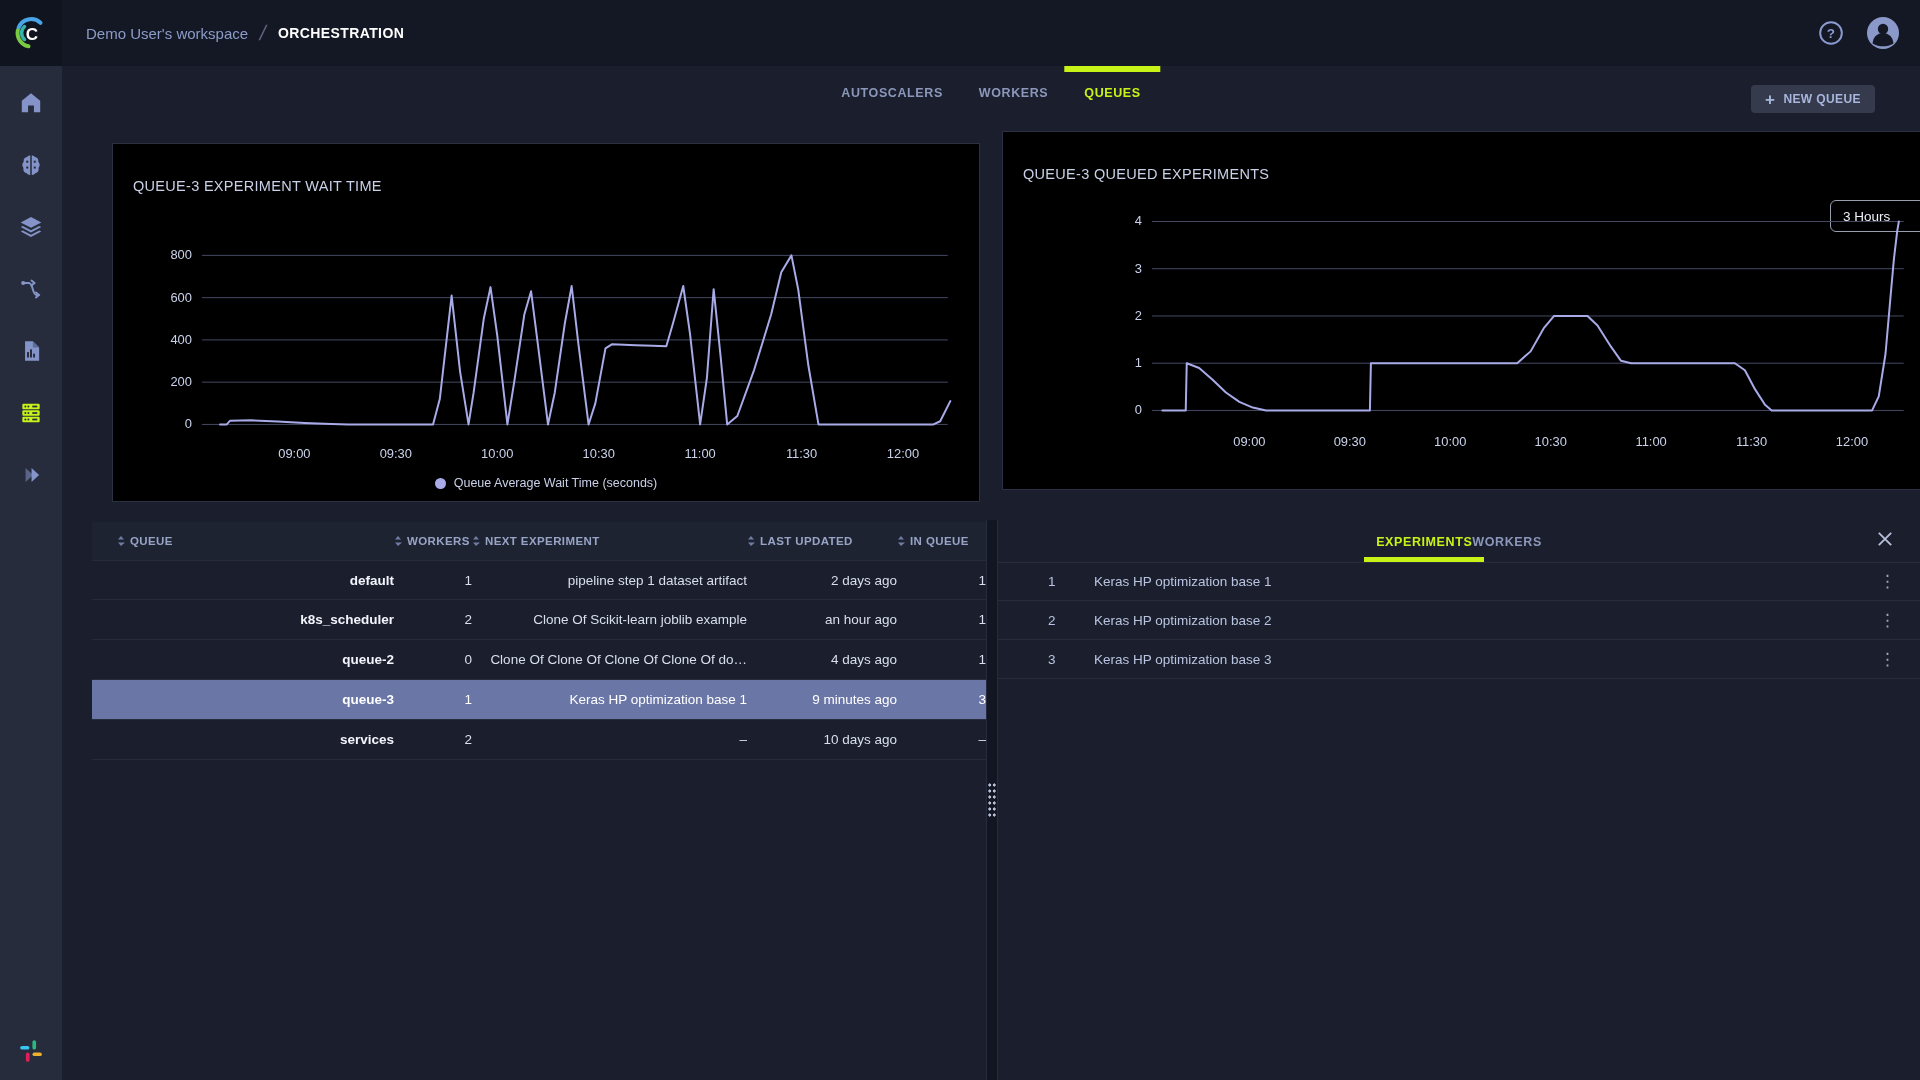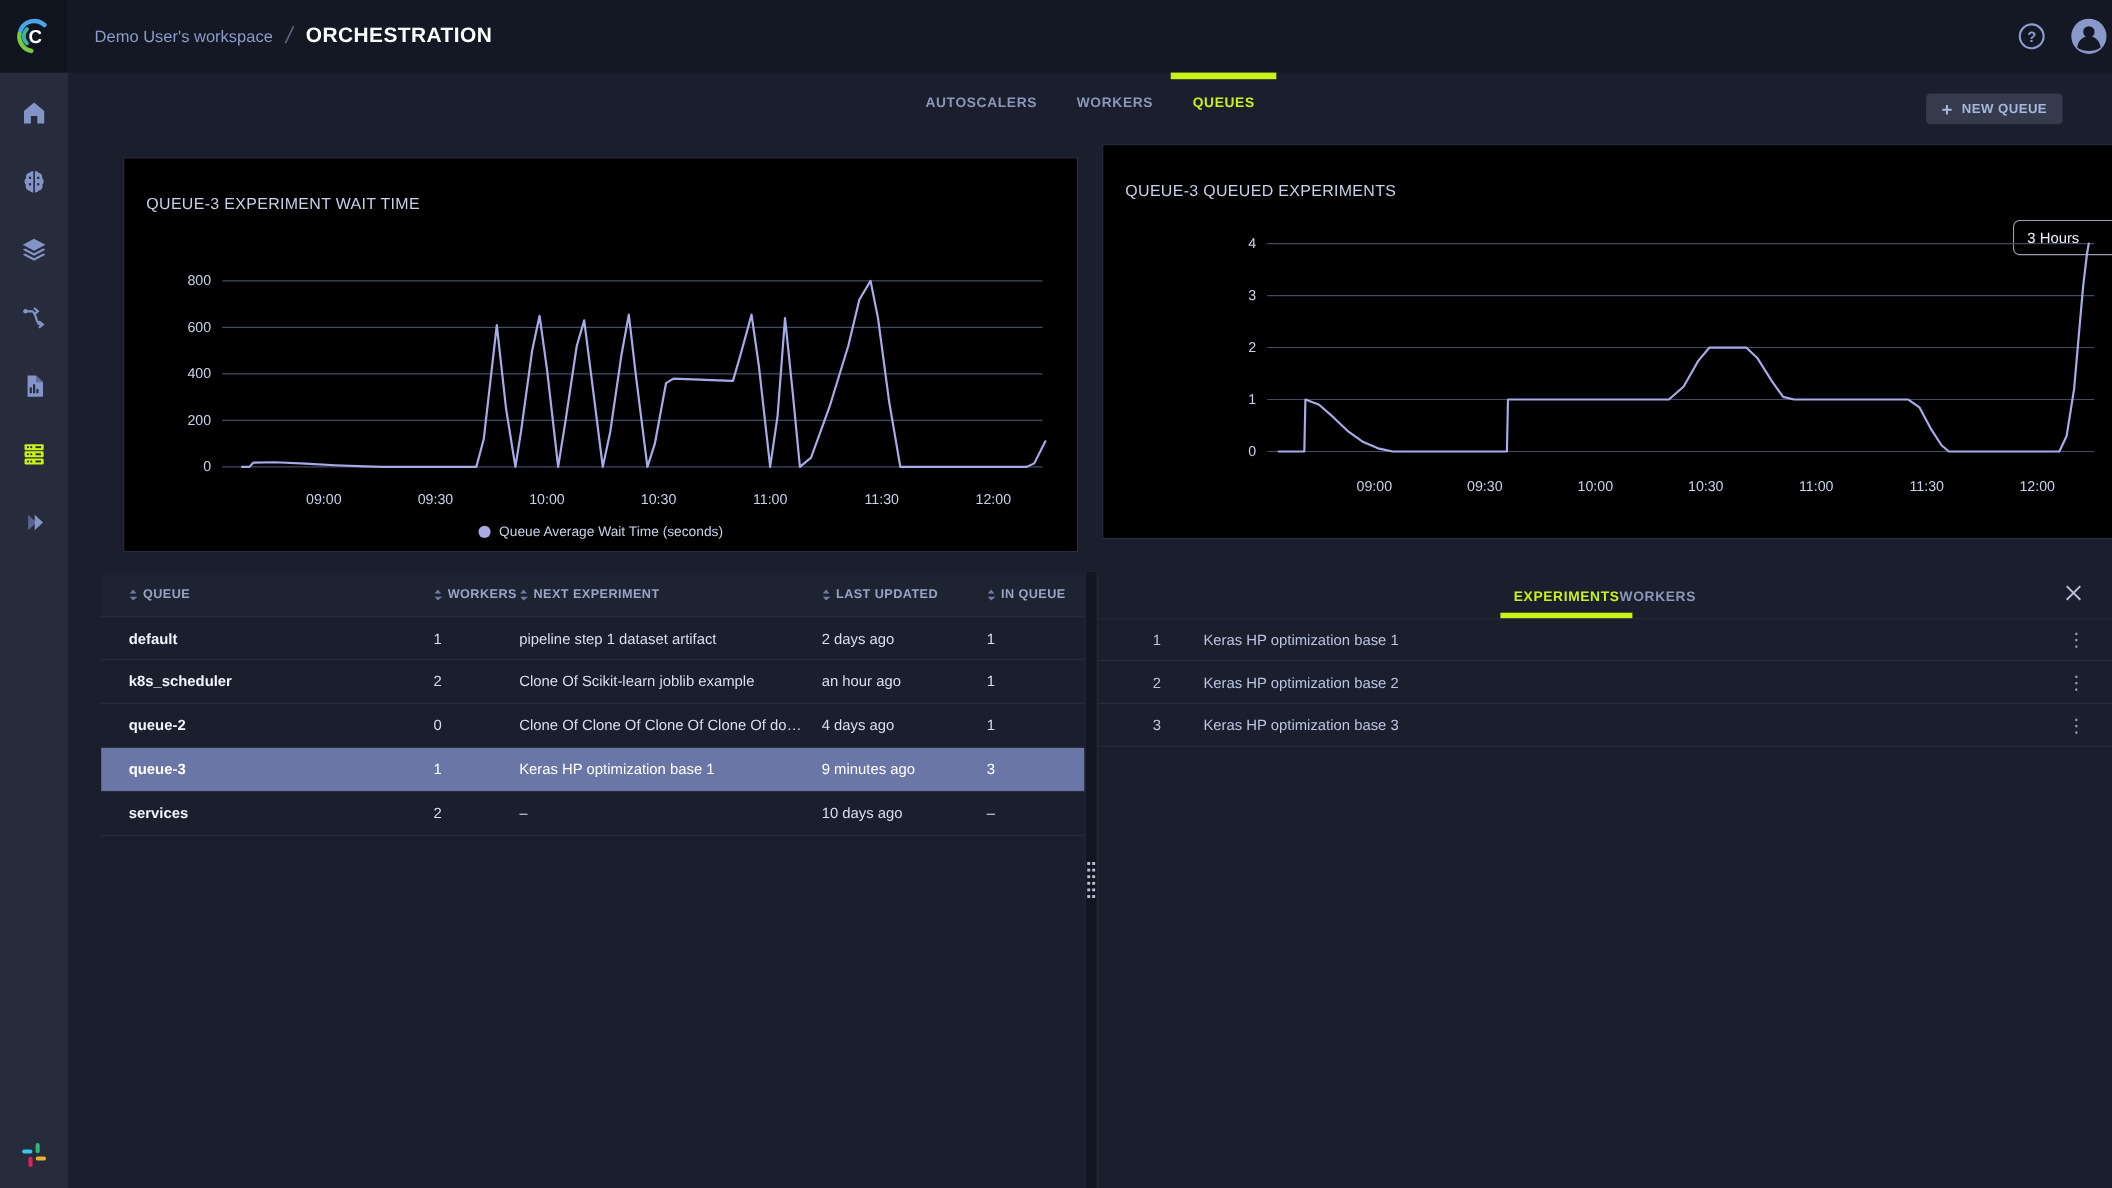--- a/index.html
+++ b/index.html
@@ -12,24 +12,24 @@
   .logo { width:62px; height:66px; background:#10141f; display:grid; place-items:center; cursor:pointer; }
   .sidebar-nav { position:absolute; top:72px; left:0; width:62px; display:flex; flex-direction:column; align-items:center; }
   .nav-item { width:62px; height:62px; display:grid; place-items:center; color:#8494c8; cursor:pointer; }
   .nav-item .icon svg { width:26px; height:26px; display:block; }
   .nav-item.active { color:#c8f318; }
   .sidebar-foot { position:absolute; bottom:12px; left:0; width:62px; display:grid; place-items:center; }
   .sidebar-foot svg { width:26px; height:26px; }
 
   
   .topbar { position:absolute; left:62px; top:0; width:1858px; height:66px; background:#141824;
-    display:flex; align-items:center; padding:0 4px 0 24px; }
+    display:flex; align-items:center; padding:0 20px 0 24px; }
   .crumb-ws { color:#8b9cc9; font-size:15px; cursor:pointer; }
   .crumb-sep { color:#5c6680; font-size:21px; margin:0 12px; font-weight:300; transform:skewX(-12deg); }
-  .crumb-page { color:#ffffff; font-size:19px; font-weight:bold; letter-spacing:.4px; }
+  .crumb-page { color:#ffffff; font-size:14px; font-weight:bold; letter-spacing:.4px; }
   .topbar-right { margin-left:auto; display:flex; align-items:center; gap:22px; }
   .help-btn svg { width:26px; height:26px; display:block; cursor:pointer; }
   .avatar svg { width:34px; height:34px; display:block; cursor:pointer; }
 
   
   .main { position:absolute; left:62px; top:66px; width:1858px; height:1014px; background:#1b1f2d; }
 
   .tabs { position:absolute; left:50%; transform:translateX(-50%); top:0; height:54px;
     display:flex; gap:36px; align-items:center; }
   .tab { position:relative; color:#8b97ba; font-size:12.5px; font-weight:bold; letter-spacing:.6px;
@@ -54,21 +54,21 @@
   .legend { position:absolute; bottom:11px; left:0; width:100%; display:flex; justify-content:center;
     align-items:center; gap:8px; color:#c9d1e8; font-size:12.5px; }
   .legend-dot { width:11px; height:11px; border-radius:50%; background:#a8abe8; display:inline-block; }
   .time-select { position:absolute; top:22px; right:10px; width:150px; height:32px; border:1px solid #979eae;
     border-radius:6px; display:flex; align-items:center; padding:0 12px; color:#eef1f8; font-size:13.5px;
     cursor:pointer; background:transparent;margin-top:46px; }
   .time-select .caret { margin-left:auto; width:0; height:0; border-left:5px solid transparent;
     border-right:5px solid transparent; border-top:6px solid #8d96ad; }
 
   
-  .queue-table { position:absolute; left:30px; top:456px; width:894px; }
+  .queue-table { position:absolute; left:30px; top:456px; width:894px;text-align:right; }
   .thead { height:38px; background:#1e2332; display:flex; align-items:center; padding-left:25px; }
   .th { display:flex; align-items:center; gap:5px; color:#98a4c6; font-size:11.5px; font-weight:bold;
     letter-spacing:.4px; cursor:pointer; }
   .th:nth-child(1){ width:277px; } .th:nth-child(2){ width:78px; } .th:nth-child(3){ width:275px; }
   .th:nth-child(4){ width:150px; } .th:nth-child(5){ flex:1; }
   .trow { height:40px; display:flex; align-items:center; padding-left:25px; border-bottom:1px solid #262b3d;
     font-size:13.5px; color:#d9dfee; cursor:pointer; }
   .trow:first-child { border-top:1px solid #262b3d; }
   .trow.selected { background:#6a76a6; color:#ffffff; }
   .td:nth-child(1){ width:277px; font-weight:bold; color:#f2f5fc; white-space:nowrap; }

